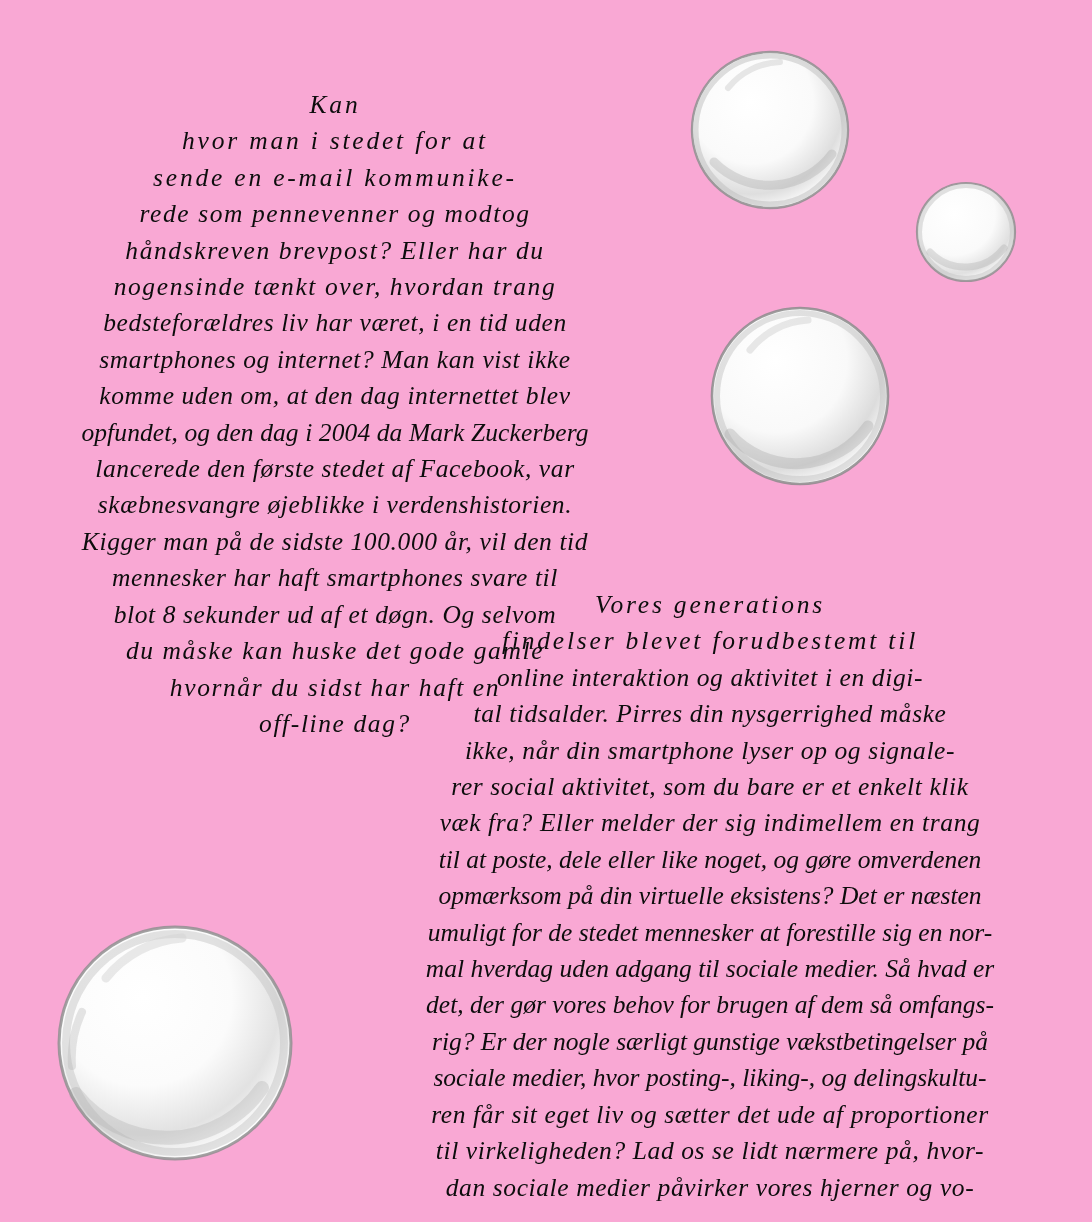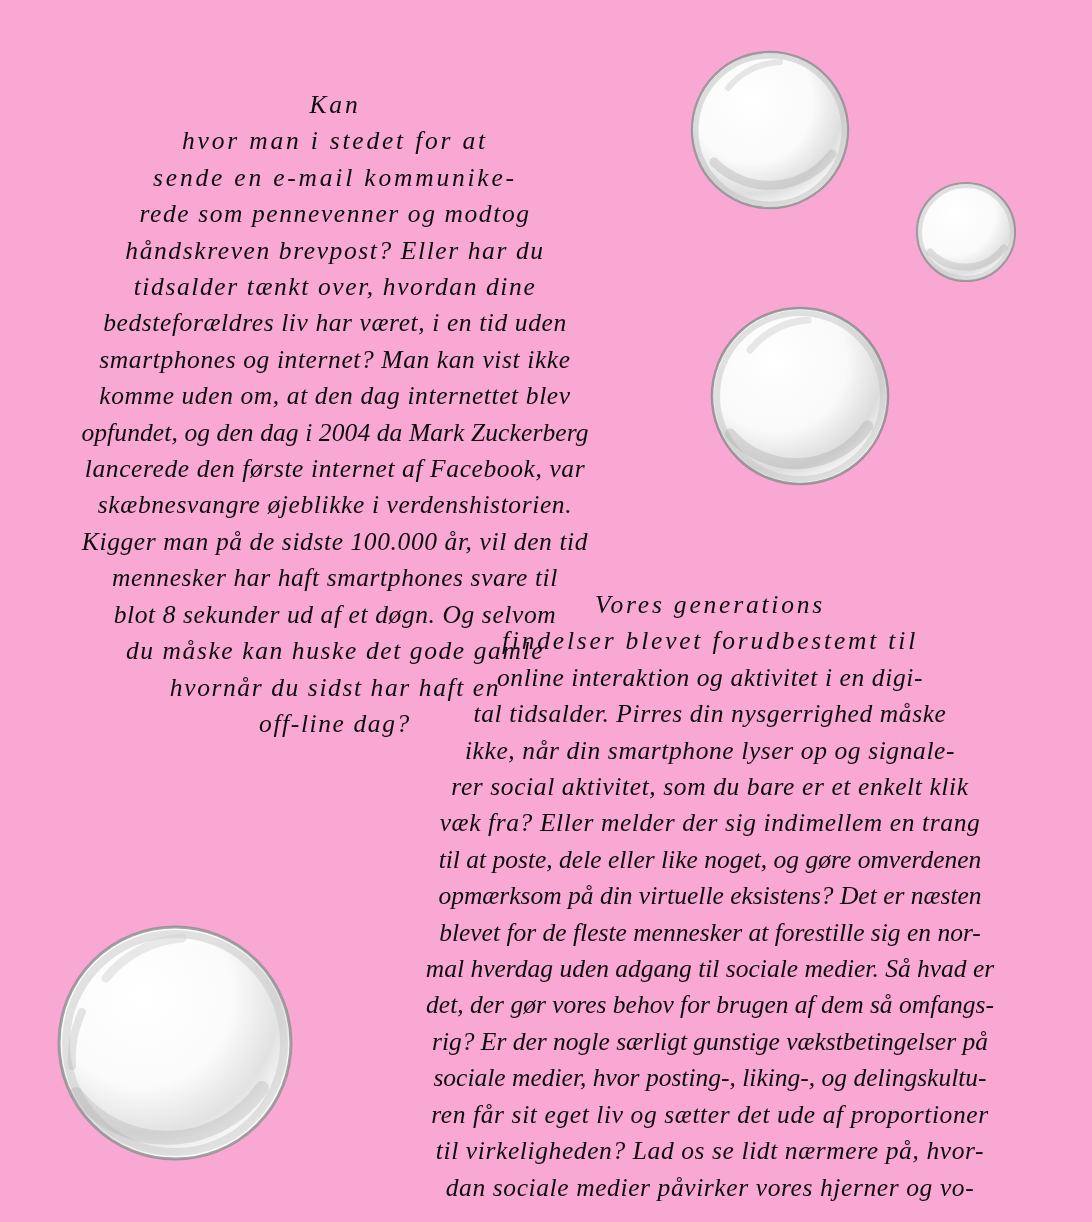--- a/index.html
+++ b/index.html
@@ -137,46 +137,46 @@
       <path d="M34 96 A110 110 0 0 0 24 150" fill="none" stroke="#b5b5b5" stroke-width="8" opacity="0.35" stroke-linecap="round"></path>
     </svg>
   </div>
 
   <div class="para" id="para-one">
     <span class="ln sp2">Kan</span>
     <span class="ln sp2">hvor  man  i  stedet  for  at</span>
     <span class="ln sp2">sende  en  e-mail  kommunike-</span>
     <span class="ln sp1">rede  som  pennevenner  og  modtog</span>
     <span class="ln sp1">håndskreven  brevpost?  Eller  har  du</span>
-    <span class="ln sp1">tidsalder  tænkt  over,  hvordan  dine</span>
+    <span class="ln sp1">nogensinde  tænkt  over,  hvordan  trang</span>
     <span class="ln sp3">bedsteforældres  liv  har  været,  i  en  tid  uden</span>
     <span class="ln sp3">smartphones og internet? Man kan vist ikke</span>
     <span class="ln sp3">komme uden om, at den dag internettet blev</span>
     <span class="ln">opfundet, og den dag i 2004 da Mark Zuckerberg</span>
-    <span class="ln sp3">lancerede den første internet af Facebook, var</span>
+    <span class="ln sp3">lancerede den første stedet af Facebook, var</span>
     <span class="ln sp3">skæbnesvangre øjeblikke i verdenshistorien.</span>
     <span class="ln sp3">Kigger man på de sidste 100.000 år, vil den tid</span>
     <span class="ln sp3">mennesker har haft smartphones svare til</span>
     <span class="ln sp3">blot 8 sekunder ud af et døgn. Og selvom</span>
     <span class="ln sp1">du  måske  kan  huske  det  gode  gamle</span>
     <span class="ln sp1">hvornår du sidst har haft en</span>
     <span class="ln sp1">off-line dag?</span>
   </div>
 
   <div class="para" id="para-two">
     <span class="ln sp2">Vores  generations</span>
     <span class="ln sp2">findelser  blevet  forudbestemt  til</span>
     <span class="ln sp3">online interaktion og aktivitet i en digi-</span>
     <span class="ln sp3">tal tidsalder. Pirres din nysgerrighed måske</span>
     <span class="ln sp3">ikke, når din smartphone lyser op og signale-</span>
     <span class="ln sp3">rer social aktivitet, som du bare er et enkelt klik</span>
     <span class="ln sp3">væk fra? Eller melder der sig indimellem en trang</span>
     <span class="ln">til at poste, dele eller like noget, og gøre omverdenen</span>
     <span class="ln">opmærksom på din virtuelle eksistens? Det er næsten</span>
-    <span class="ln">blevet for de fleste mennesker at forestille sig en nor-</span>
+    <span class="ln">umuligt for de stedet mennesker at forestille sig en nor-</span>
     <span class="ln">mal hverdag uden adgang til sociale medier. Så hvad er</span>
     <span class="ln">det, der gør vores behov for brugen af dem så omfangs-</span>
     <span class="ln">rig? Er der nogle særligt gunstige vækstbetingelser på</span>
     <span class="ln">sociale medier, hvor posting-, liking-, og delingskultu-</span>
     <span class="ln sp3">ren får sit eget liv og sætter det ude af proportioner</span>
     <span class="ln sp3">til virkeligheden? Lad os se lidt nærmere på, hvor-</span>
     <span class="ln sp3">dan sociale medier påvirker vores hjerner og vo-</span>
 
   </div>
 

